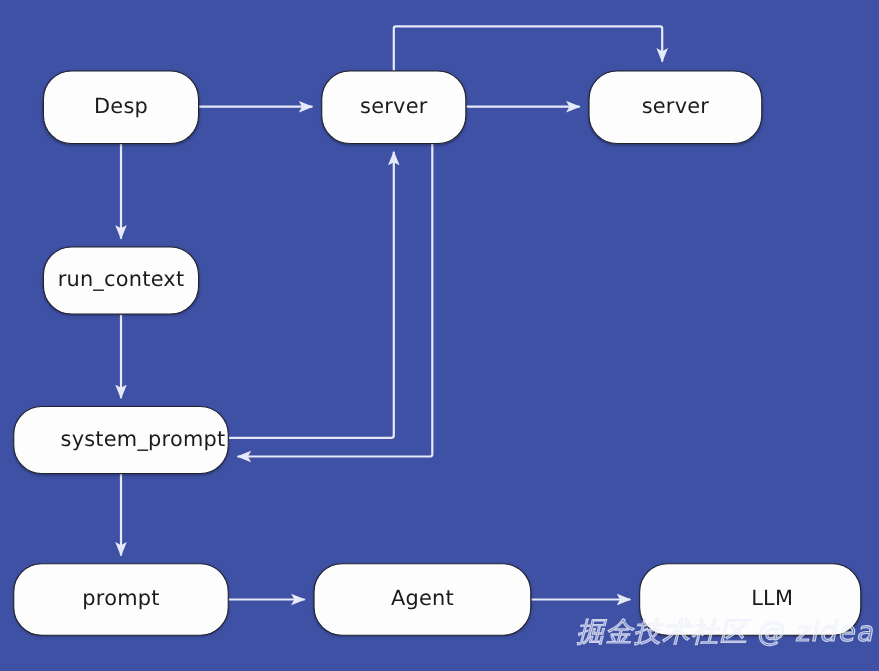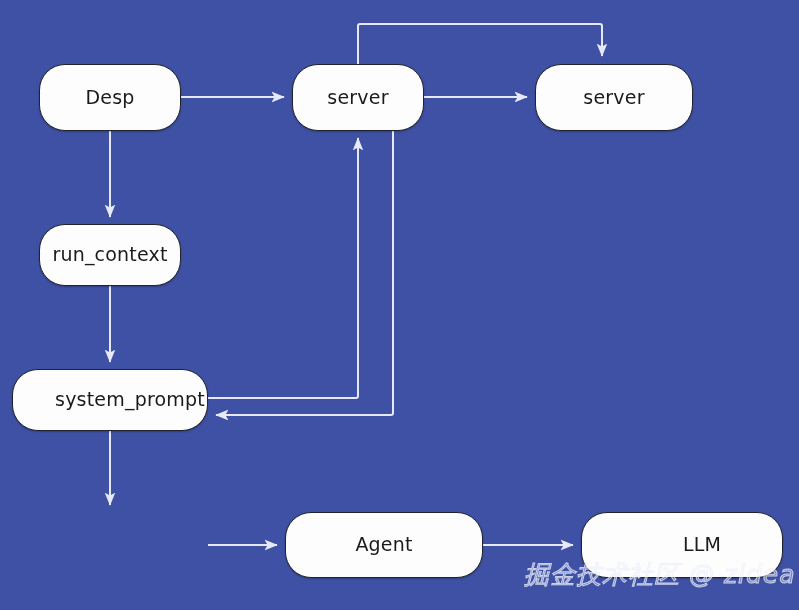--- a/index.html
+++ b/index.html
@@ -103,20 +103,23 @@
   </div>
 
   <div class="node" style="left:39px; top:224px; width:142px; height:62px;">
     <span class="node-label">run_context</span>
   </div>
 
   <div class="node" style="left:12px; top:369px; width:196px; height:62px;padding-left:40px;">
     <span class="node-label">system_prompt</span>
   </div>
 
+  <div class="node" style="left:12px; top:512px; width:196px; height:66px;">
+    <span class="node-label">prompt</span>
+  </div>
 
   <div class="node" style="left:285px; top:512px; width:198px; height:66px;justify-content:center;">
     <span class="node-label">Agent</span>
   </div>
 
   <div class="node" style="left:581px; top:512px; width:202px; height:66px;padding-left:40px;">
     <span class="node-label">LLM</span>
   </div>
 
   <div id="watermark">掘金技术社区 @ zidea</div>

